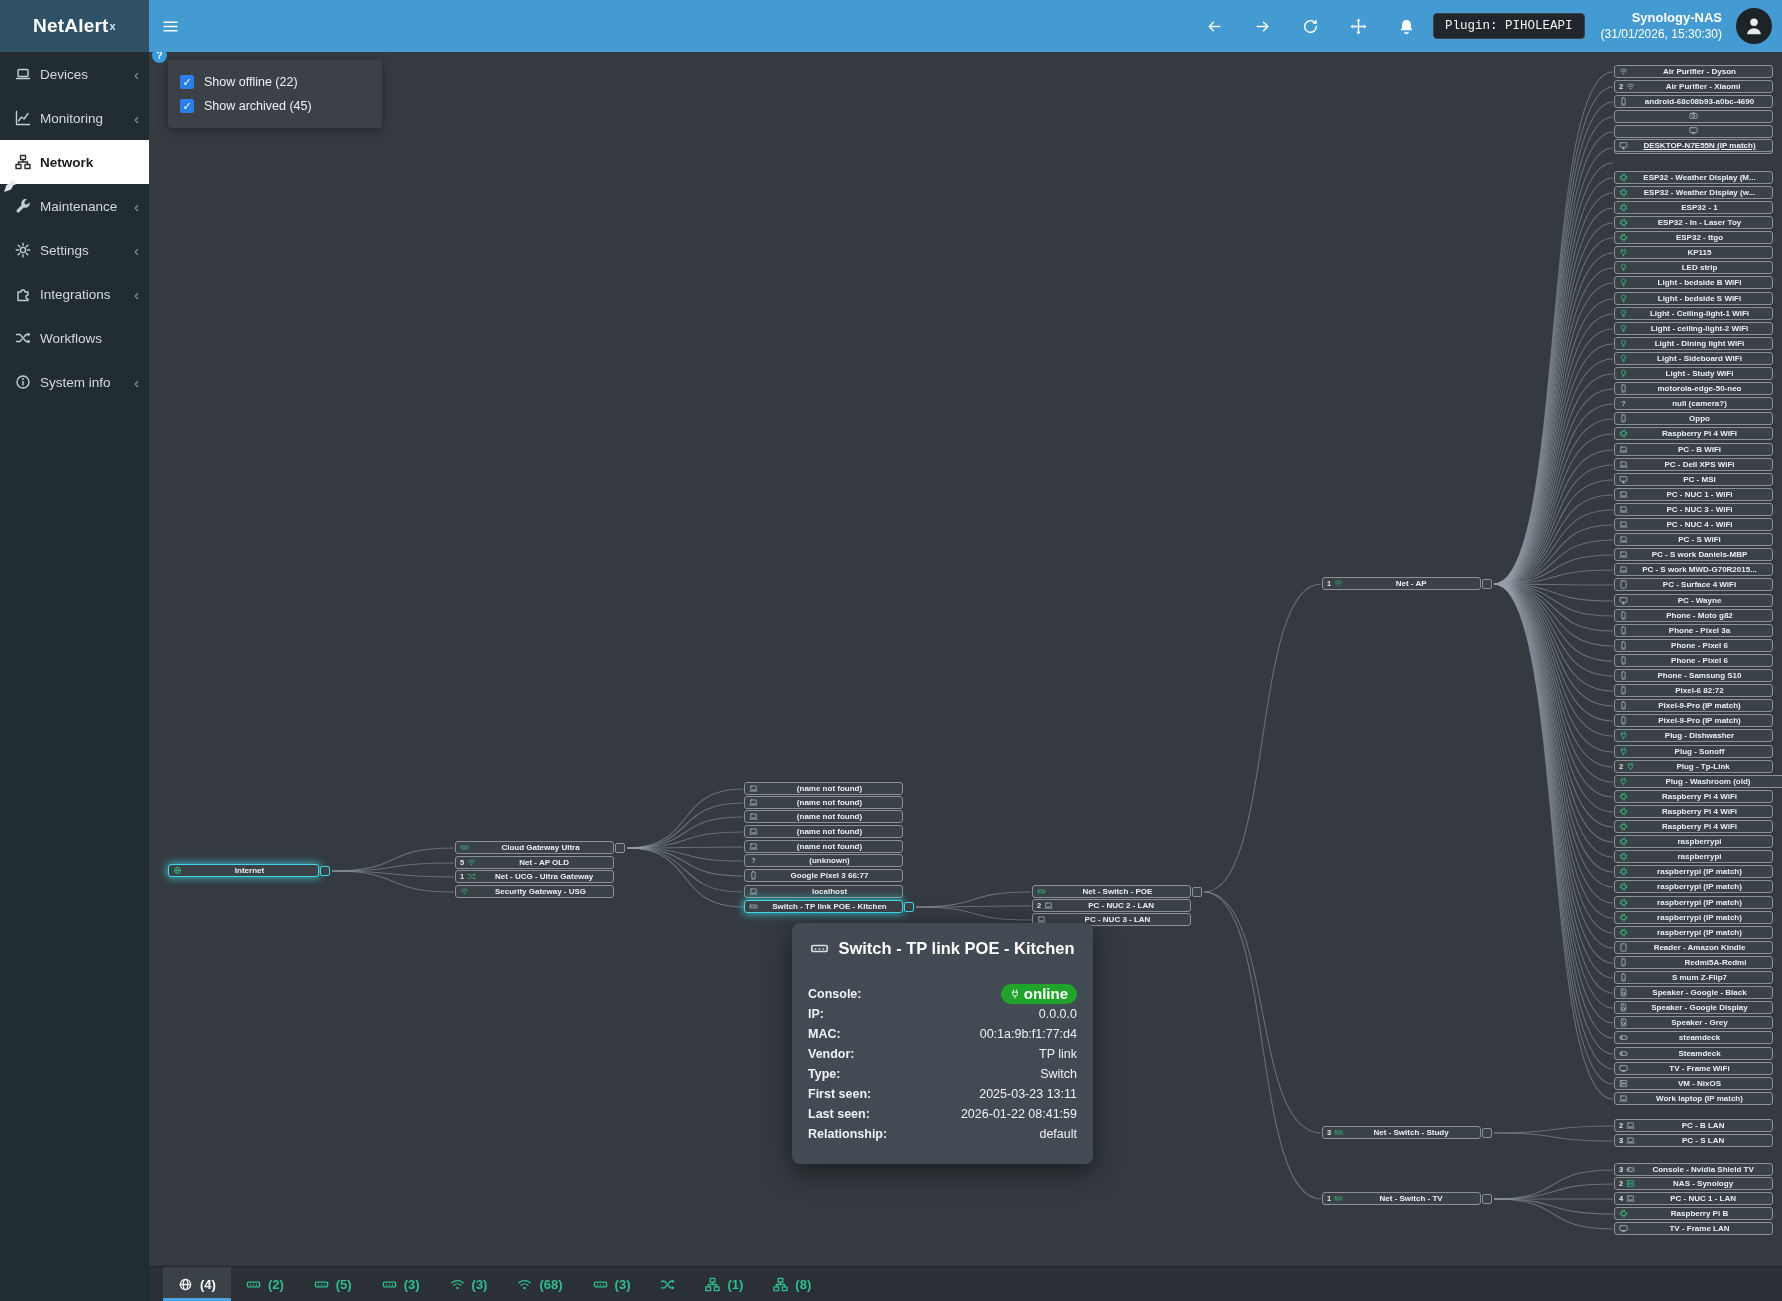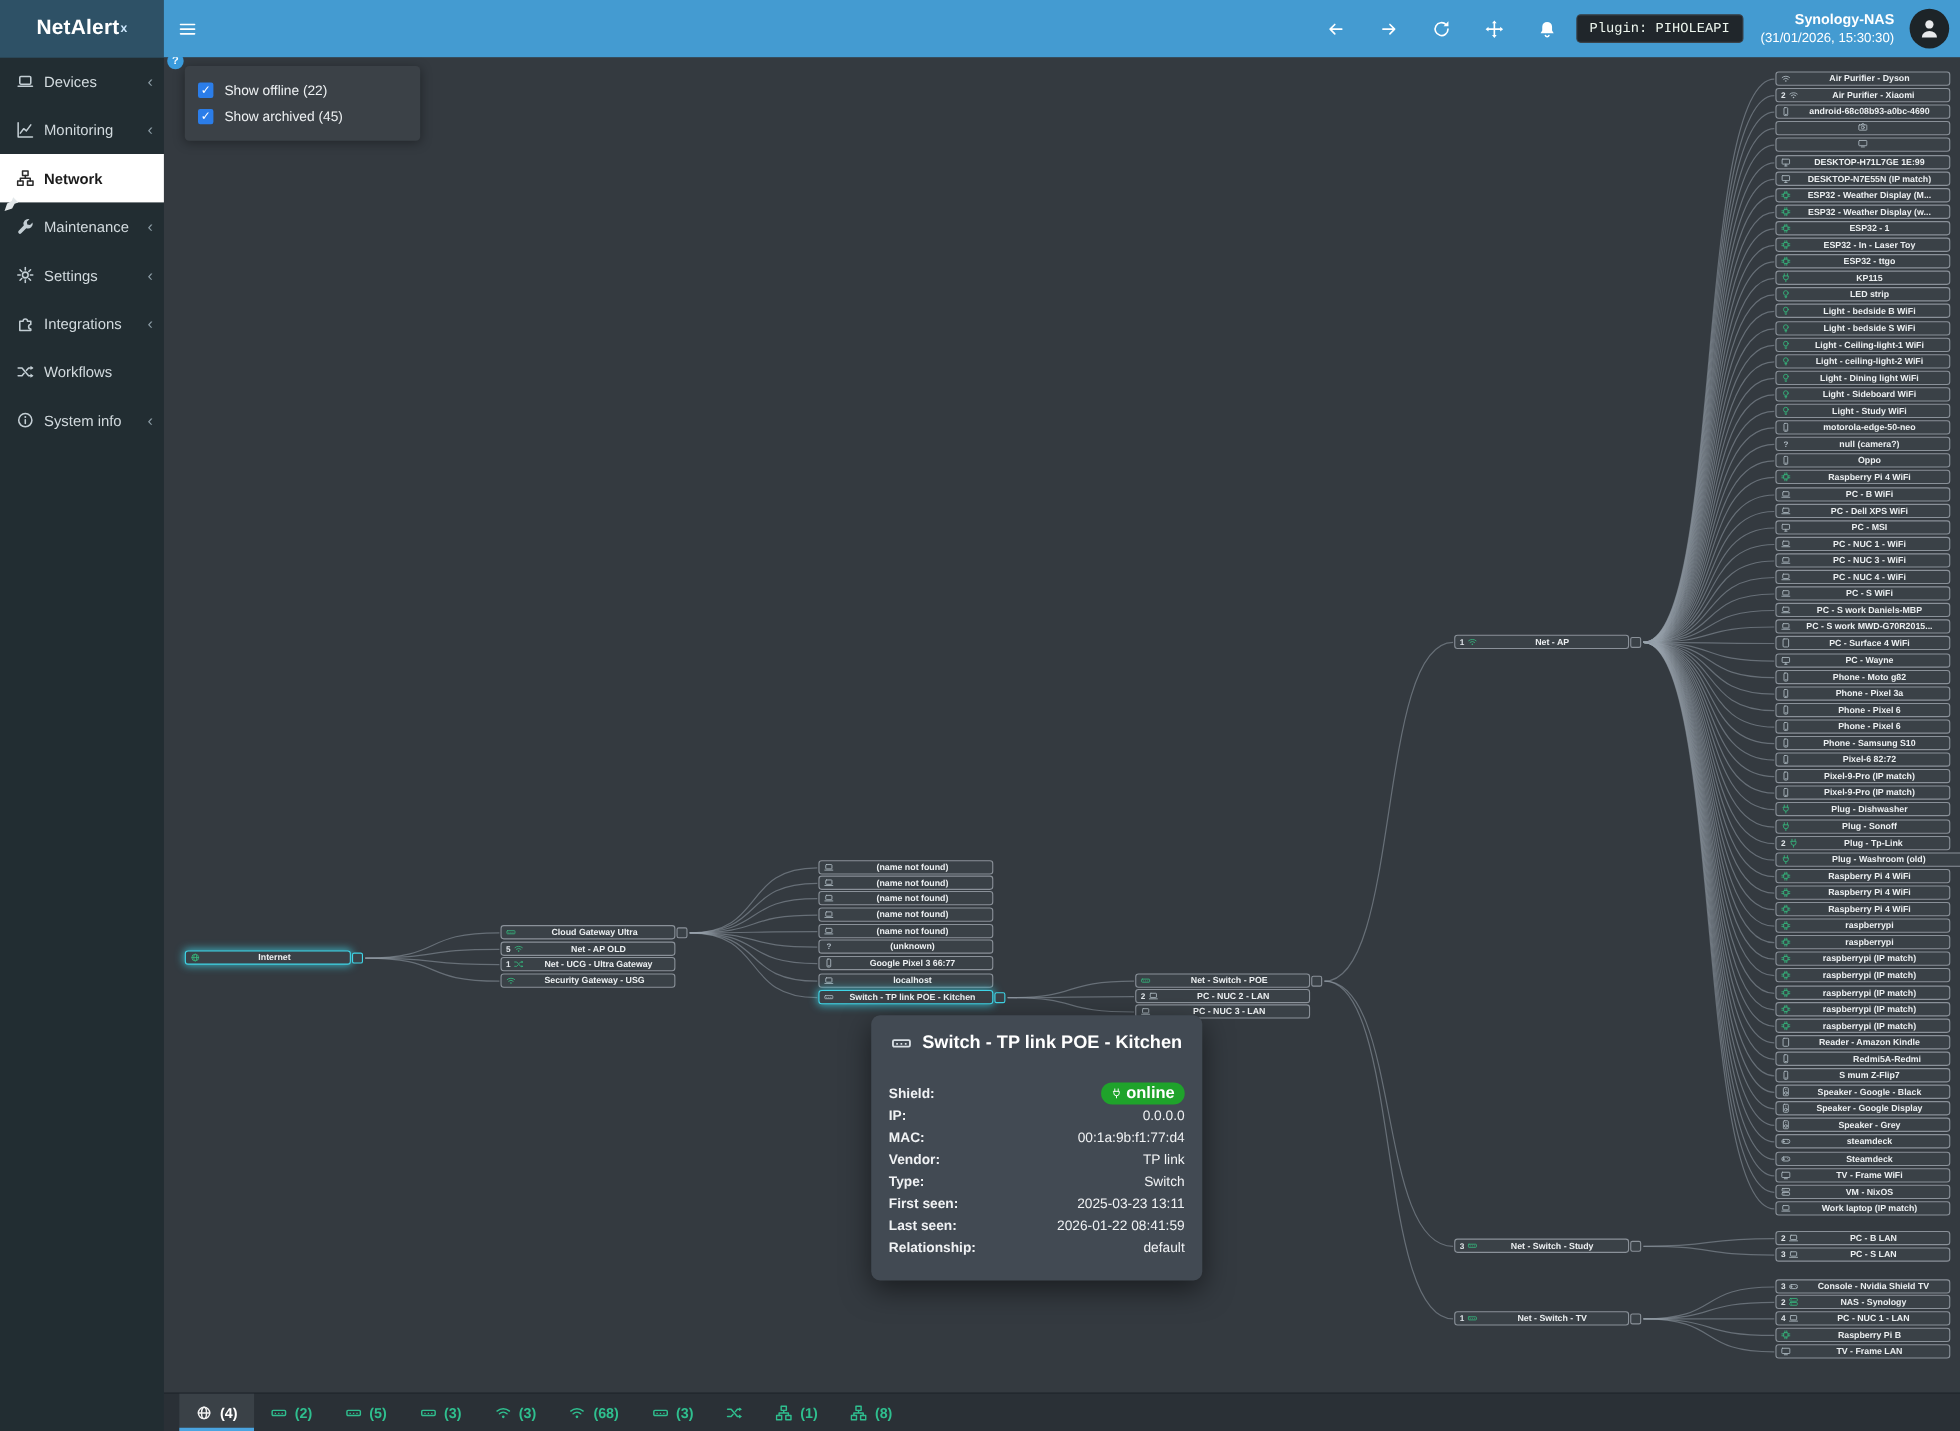--- a/index.html
+++ b/index.html
@@ -430,21 +430,21 @@
     </div>
     <div class="gnode" style="left: 1614px; top: 141px; width: 159px;">
       <span class="ico nico">
         <svg viewBox="0 0 16 16">
           <rect x="2" y="3" width="12" height="8" rx="1"></rect>
           <path d="M6 14h4M8 11v3"></path>
         </svg>
       </span>
       <span class="nlabel">DESKTOP-H71L7GE 1E:99</span>
     </div>
-    <div class="gnode" style="left: 1614px; top: 156px; width: 159px;">
+    <div class="gnode" style="left: 1614px; top: 139px; width: 159px; text-decoration: underline;">
       <span class="ico nico">
         <svg viewBox="0 0 16 16">
           <rect x="2" y="3" width="12" height="8" rx="1"></rect>
           <path d="M6 14h4M8 11v3"></path>
         </svg>
       </span>
       <span class="nlabel">DESKTOP-N7E55N (IP match)</span>
     </div>
     <div class="gnode" style="left: 1614px; top: 171px; width: 159px;">
       <span class="ico nico g">
@@ -1254,21 +1254,21 @@
     <span class="ico">
         <svg viewBox="0 0 16 16">
           <rect x="1.5" y="5.5" width="13" height="5" rx="1"></rect>
           <path class="f" d="M4 7.7h1.3v1.3H4zM7.3 7.7h1.3v1.3H7.3zM10.6 7.7h1.3v1.3h-1.3z"></path>
         </svg>
       </span>
     <span>Switch - TP link POE - Kitchen</span>
   </div>
   <div id="tt-rows">
       <div class="tt-row">
-        <span class="lab">Shield:</span>
+        <span class="lab">Console:</span>
         <span class="pill">
           <span class="ico">
             <svg viewBox="0 0 16 16">
               <path d="M5.5 1.5v3.5M10.5 1.5v3.5M4 5h8v2.5a4 4 0 0 1-8 0zM8 11.5v3"></path>
             </svg>
           </span>
           <span>online</span>
         </span>
       </div>
       <div class="tt-row">

